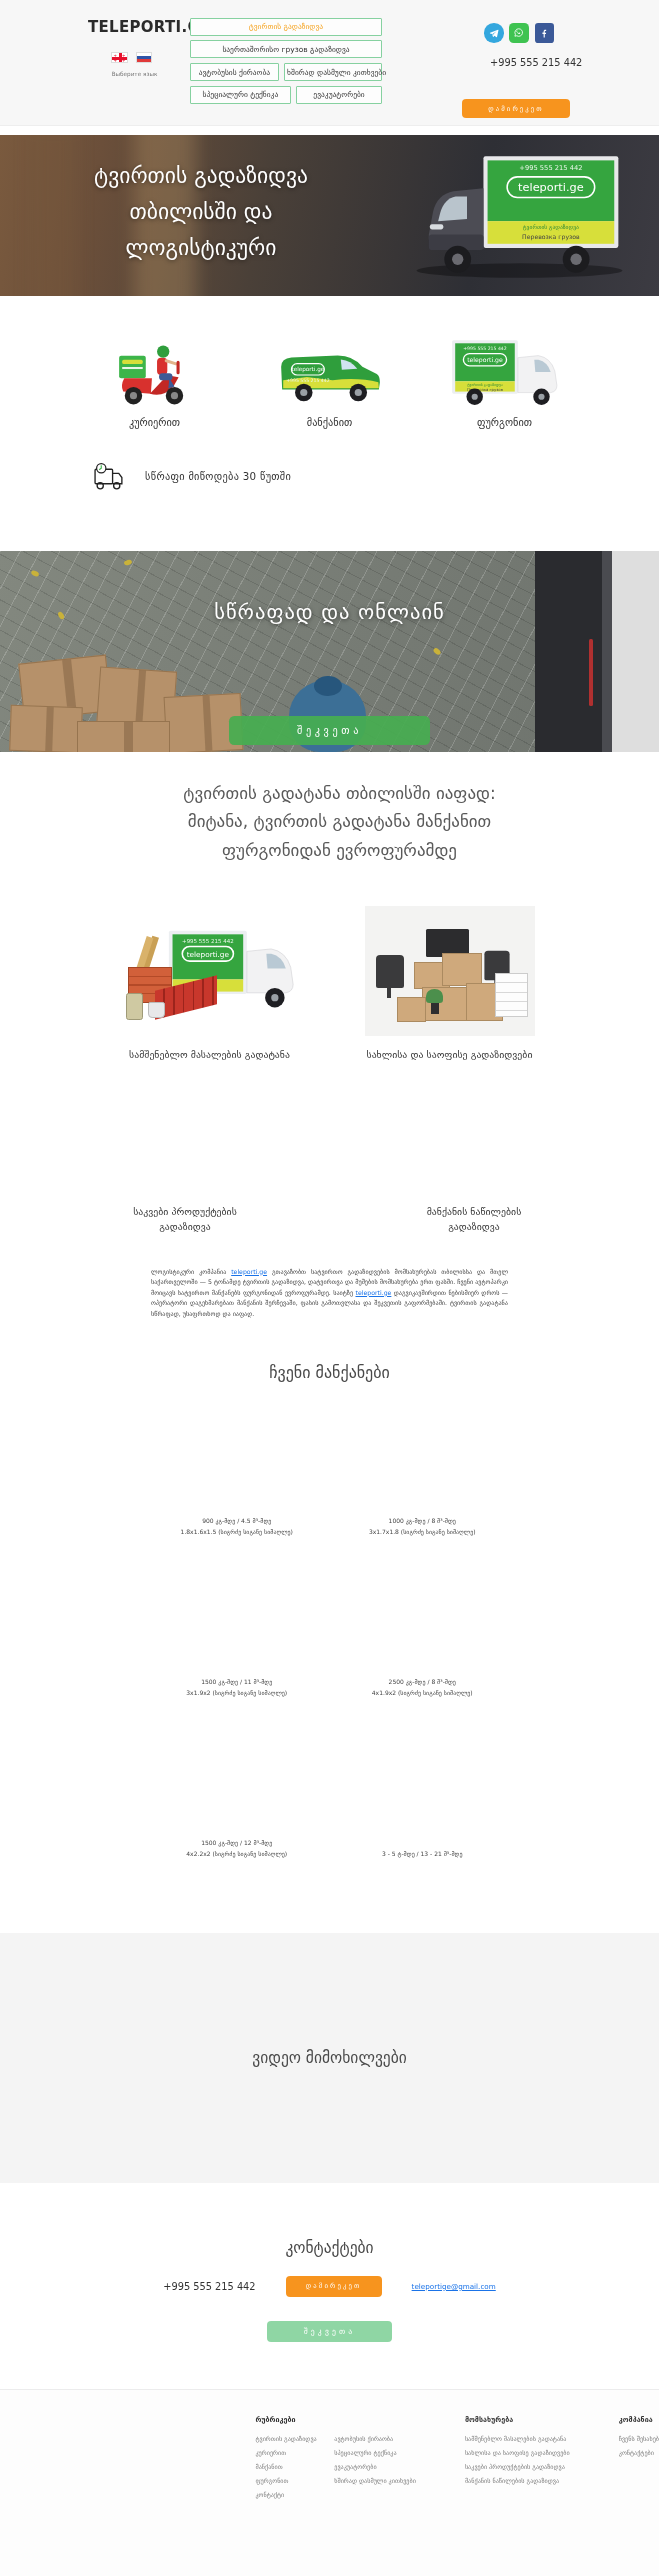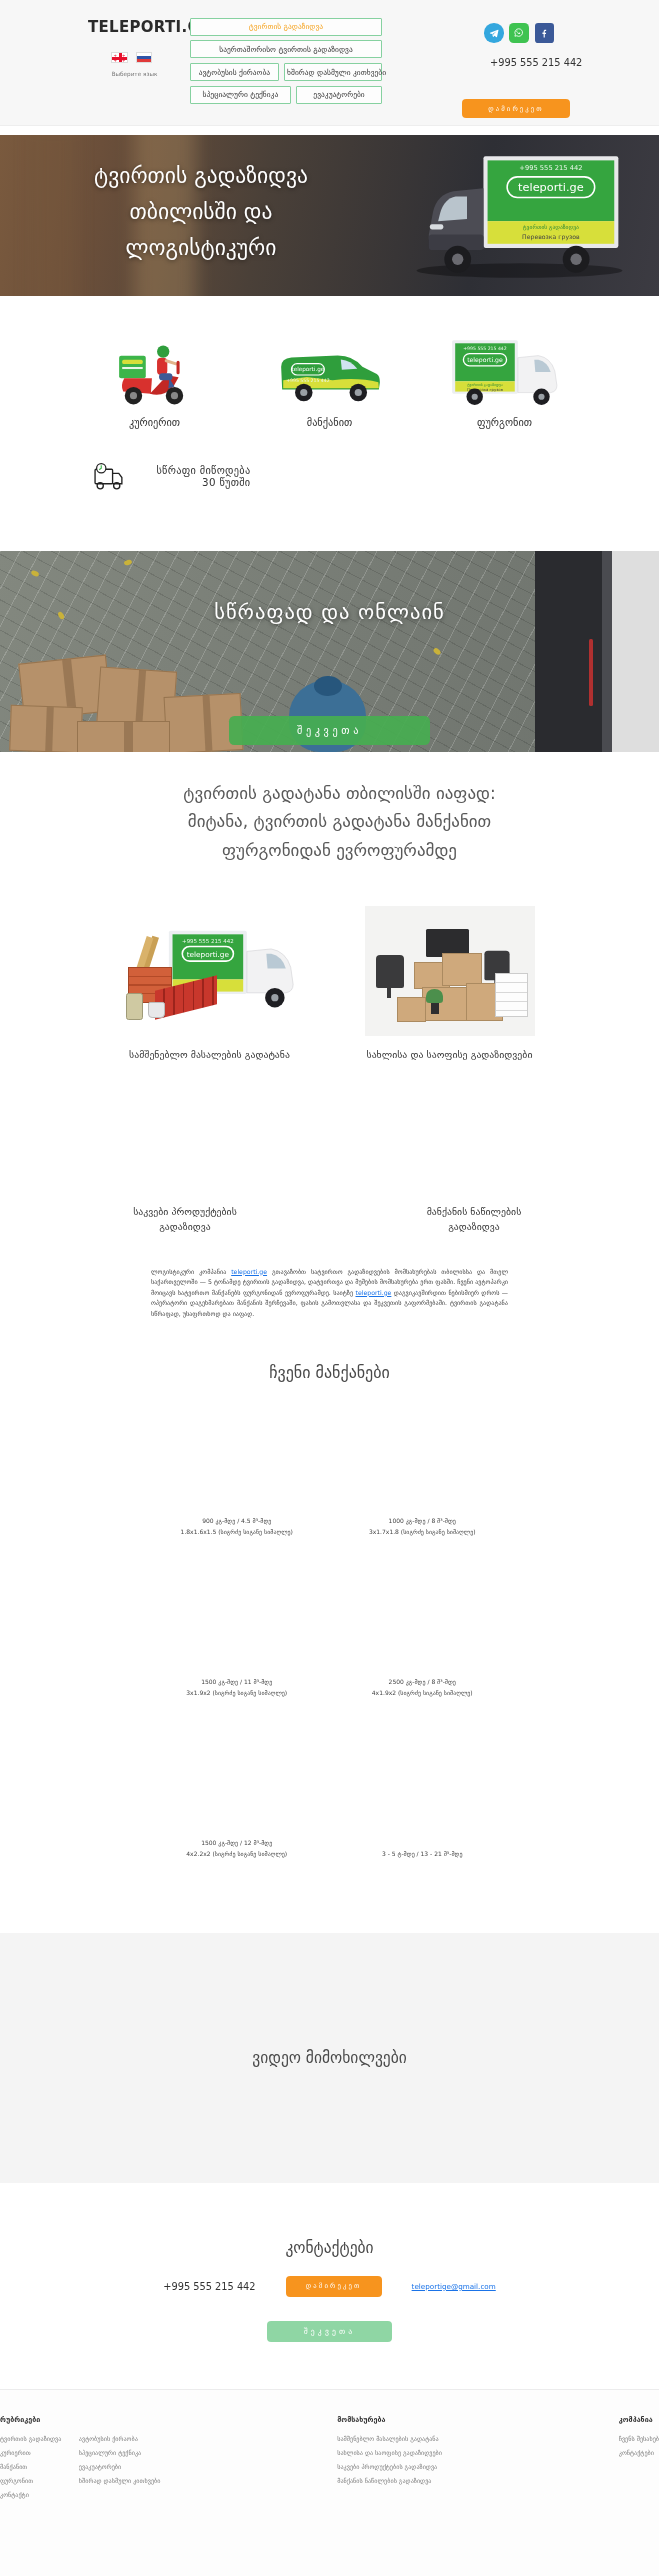--- a/index.html
+++ b/index.html
@@ -44,21 +44,21 @@
                  font-size:21.6px; line-height:1.65; text-shadow:0 1px 4.1px rgba(0,0,0,.5); }
   .hero1-truck { position:absolute; right:26px; top:11.3px; }
 
   
   .services { display:flex; justify-content:center; gap:57px; padding-top:28px; align-items:flex-end; }
   .service { width:118px; text-align:center; }
   .service .art { height:82px; display:flex; align-items:flex-end; justify-content:center; }
   .service-label { margin-top:9.3px; font-size:10.3px; color:#333; }
 
   
-  .features { width:474px; margin:32px auto 0; display:grid; grid-template-columns:1fr 1fr 1fr; row-gap:37px;text-align:right; }
+  .features { width:474px; margin:32px auto 0; display:grid; grid-template-columns:1fr; row-gap:37px; }
   .feature { display:flex; align-items:center; gap:19.6px; }
   .feature .f-icon { flex:0 0 33px; }
   .feature-label { font-size:10.3px; color:#333; letter-spacing:0.3px; }
 
   
   .hero2 { position:relative; margin-top:58px; height:201px; overflow:hidden;
            background:#7d827b; }
   .paving { position:absolute; inset:0;
     background:
       repeating-linear-gradient(118deg, rgba(255,255,255,.18) 0 1px, transparent 1px 17.5px),
@@ -122,21 +122,21 @@
   .contact-row { margin-top:18.5px; display:flex; justify-content:center; align-items:center; gap:30px; }
   .contact-phone { font-size:9.8px; color:#333; }
   .call-btn2 { width:96px; height:20.6px; background:#f7941e; border:none; border-radius:4.1px; color:#fff;
                font-size:6.7px; letter-spacing:2.1px; cursor:pointer; font-family:"DejaVu Sans", sans-serif; }
   .contact-email { font-size:7.2px; color:#1a73e8; text-decoration:underline; cursor:pointer; }
   .order-btn2 { display:block; margin:24px auto 0; width:125px; height:21.6px; background:#8fd6a4; border:none; border-radius:4.1px;
                 color:#fff; font-size:7.7px; letter-spacing:3.1px; cursor:pointer; font-family:"DejaVu Sans", sans-serif; }
 
   
   .footer { margin-top:47px; border-top:0.5px solid #ececec; position:relative; height:358px; background:#fdfdfd; padding-top:25px; }
-  .footer-cols { display:flex; justify-content:space-between; gap:49px; }
+  .footer-cols { display:flex; justify-content:flex-end; gap:49px; }
   .f-col h4 { font-size:7.2px; color:#333; font-weight:bold; margin-bottom:8.2px; }
   .f-links { list-style:none; }
   .f-links li { font-size:6.2px; color:#7a7a7a; line-height:14px; cursor:pointer; white-space:nowrap; }
   .f-sub { display:flex; gap:17.5px; }
 </style>
 </head>
 <body>
 
 <div class="page">
 
@@ -149,21 +149,21 @@
           <span class="mini" style="right:1.5px;top:0.5px">+</span>
         <span class="mini" style="left:1.5px;bottom:0.5px">+</span>
           <span class="mini" style="right:1.5px;bottom:0.5px">+</span>
       </div>
       <div class="flag flag-ru"></div>
     </div>
     <div class="lang-hint">Выберите язык</div>
 
     <nav class="nav">
       <button class="nav-btn full primary">ტვირთის გადაზიდვა</button>
-      <button class="nav-btn full">საერთაშორისო ტვირთის გადაზიდვა</button>
+      <button class="nav-btn full">საერთაშორისო грузов გადაზიდვა</button>
       <div class="nav-row">
         <button class="nav-btn w1">ავტობუსის ქირაობა</button>
         <button class="nav-btn w2">ხშირად დასმული კითხვები</button>
       </div>
       <div class="nav-row">
         <button class="nav-btn w3">სპეციალური ტექნიკა</button>
         <button class="nav-btn w4">ევაკუატორები</button>
       </div>
     </nav>
 

